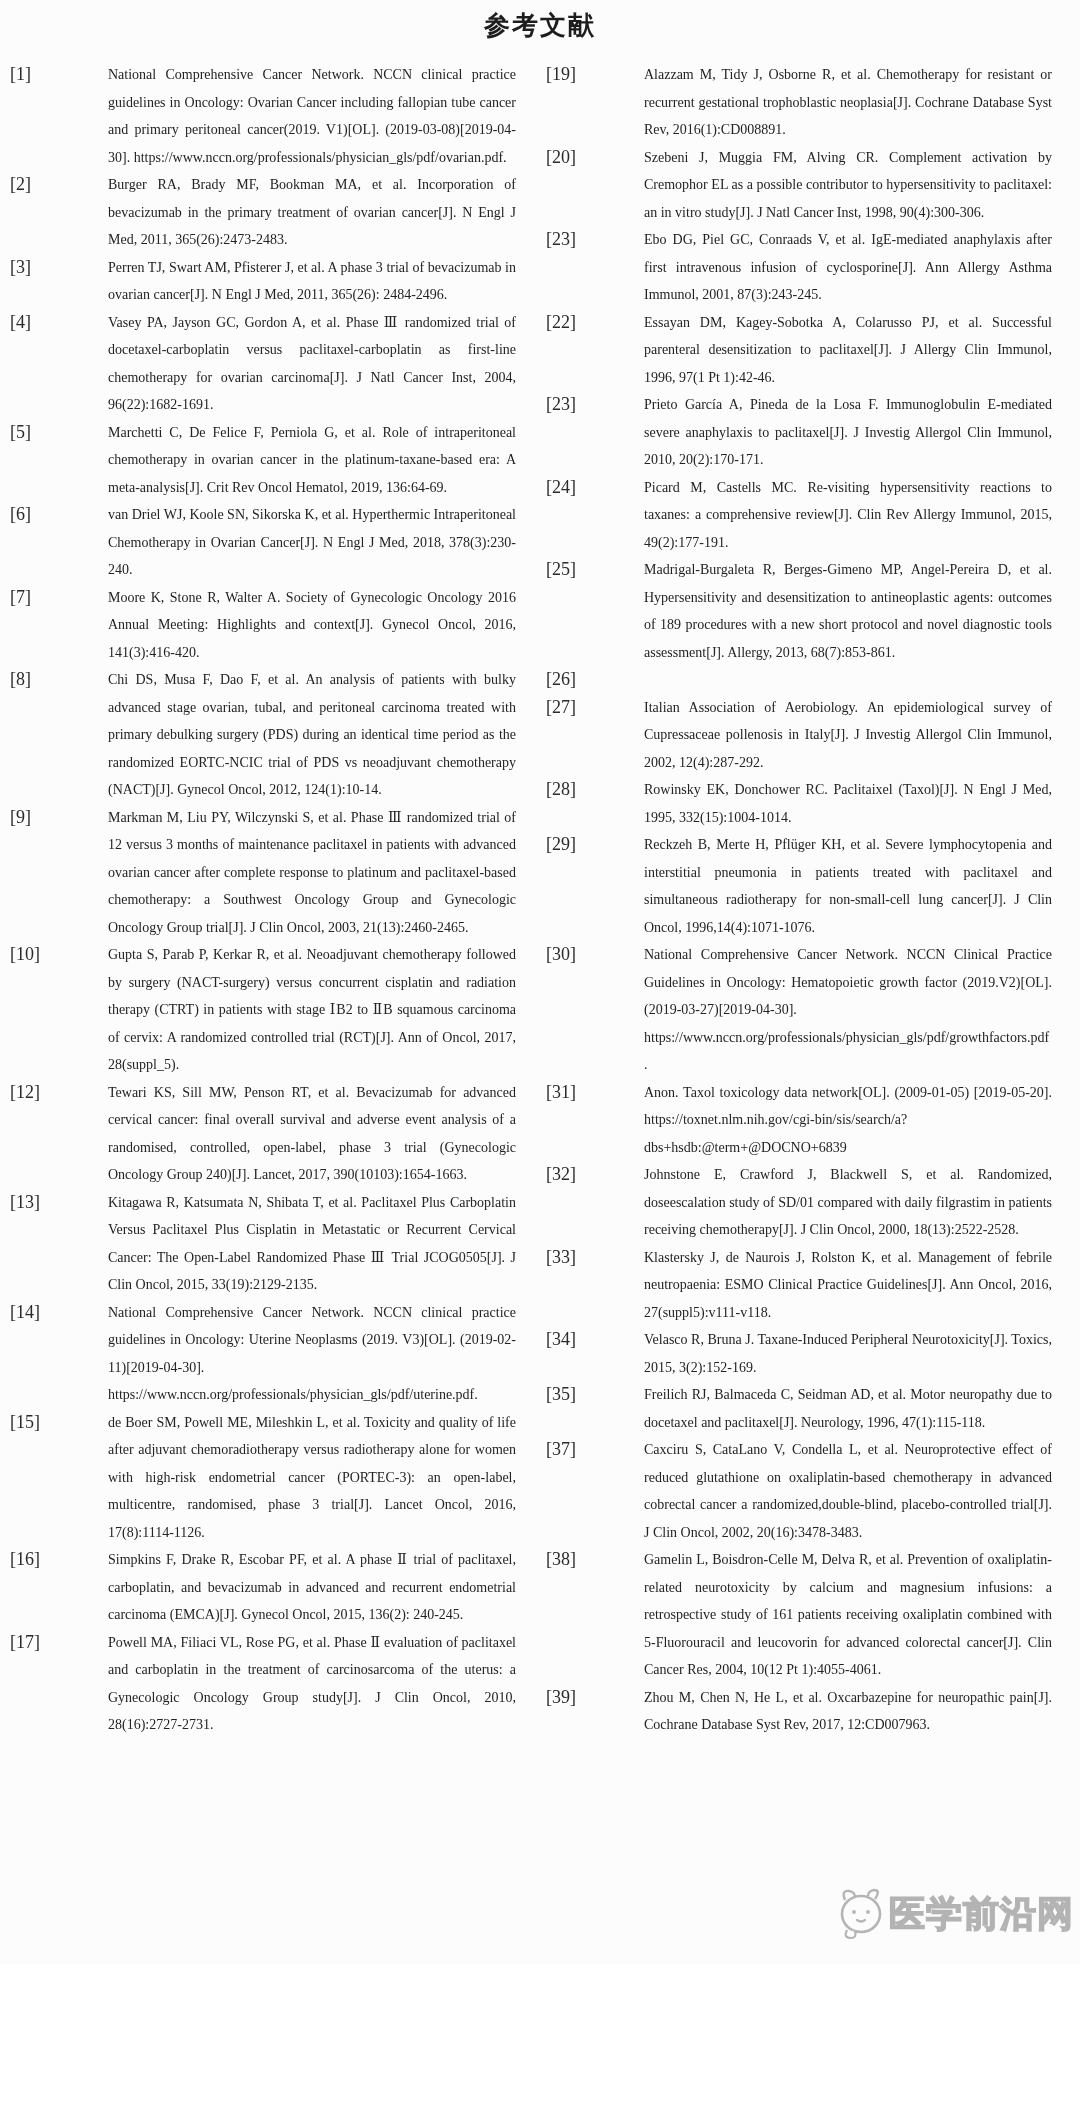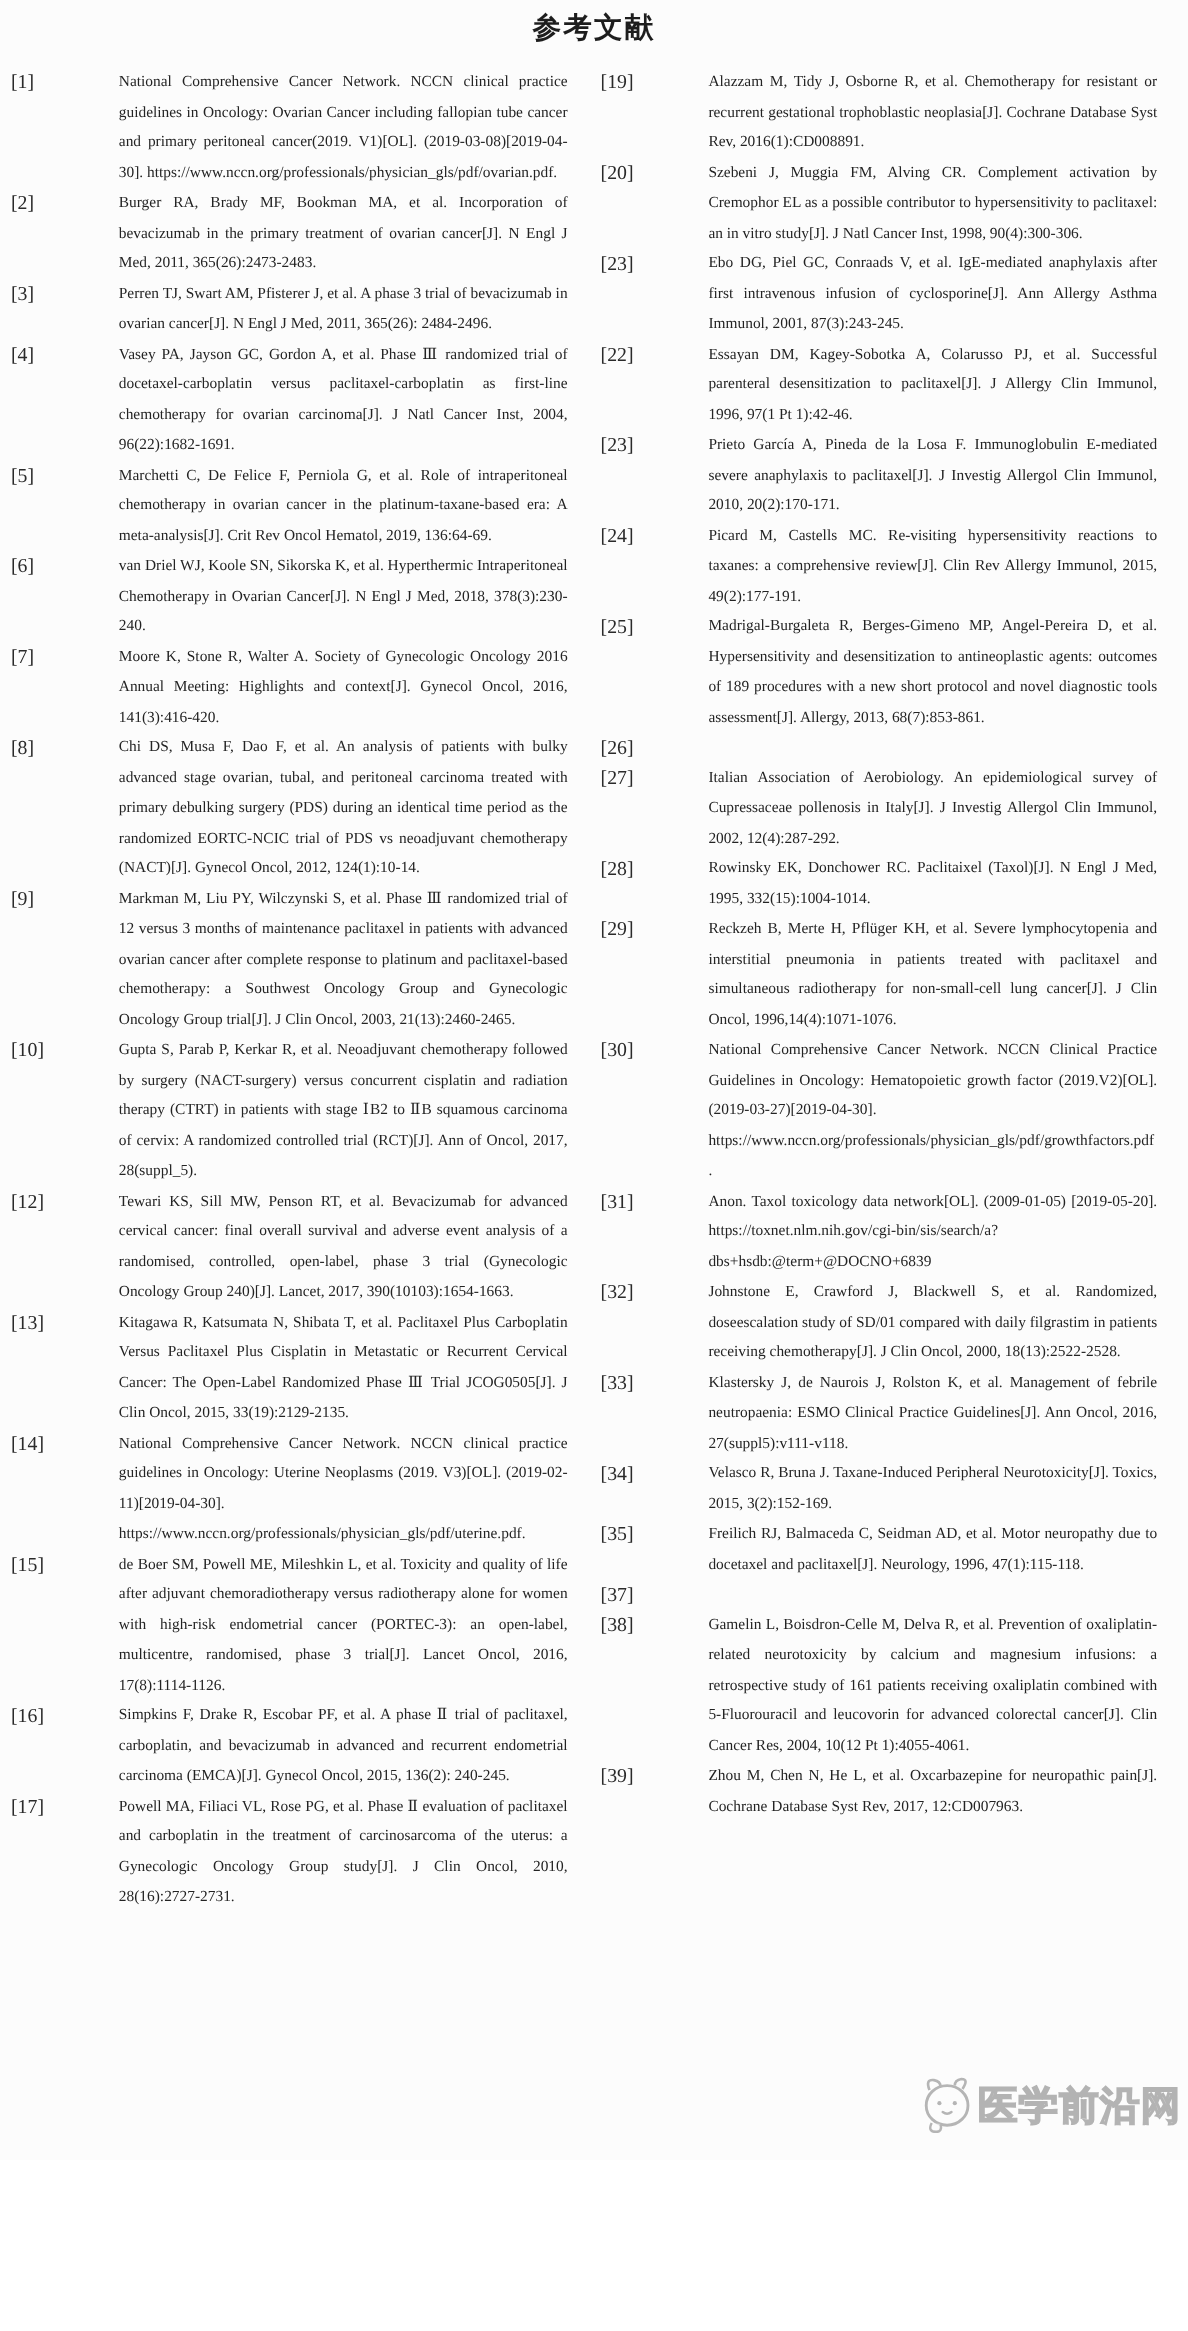--- a/index.html
+++ b/index.html
@@ -207,20 +207,21 @@
         <div class="ref">
           <span class="ref-num">[34]</span>
           <div class="ref-text">Velasco R, Bruna J. Taxane-Induced Peripheral Neurotoxicity[J]. Toxics, 2015, 3(2):152-169.</div>
         </div>
         <div class="ref">
           <span class="ref-num">[35]</span>
           <div class="ref-text">Freilich RJ, Balmaceda C, Seidman AD, et al. Motor neuropathy due to docetaxel and paclitaxel[J]. Neurology, 1996, 47(1):115-118.</div>
         </div>
         <div class="ref">
           <span class="ref-num">[37]</span>
+          <div class="ref-text">Caxciru S, CataLano V, Condella L, et al. Neuroprotective effect of reduced glutathione on oxaliplatin-based chemotherapy in advanced cobrectal cancer a randomized,double-blind, placebo-controlled trial[J]. J Clin Oncol, 2002, 20(16):3478-3483.</div>
         </div>
         <div class="ref">
           <span class="ref-num">[38]</span>
           <div class="ref-text">Gamelin L, Boisdron-Celle M, Delva R, et al. Prevention of oxaliplatin-related neurotoxicity by calcium and magnesium infusions: a retrospective study of 161 patients receiving oxaliplatin combined with 5-Fluorouracil and leucovorin for advanced colorectal cancer[J]. Clin Cancer Res, 2004, 10(12 Pt 1):4055-4061.</div>
         </div>
         <div class="ref">
           <span class="ref-num">[39]</span>
           <div class="ref-text">Zhou M, Chen N, He L, et al. Oxcarbazepine for neuropathic pain[J]. Cochrane Database Syst Rev, 2017, 12:CD007963.</div>
         </div>
       </div>

